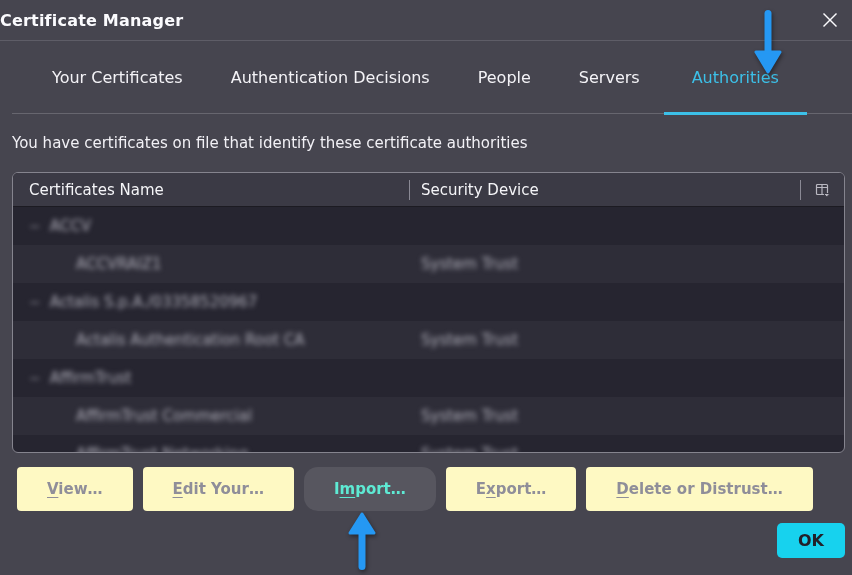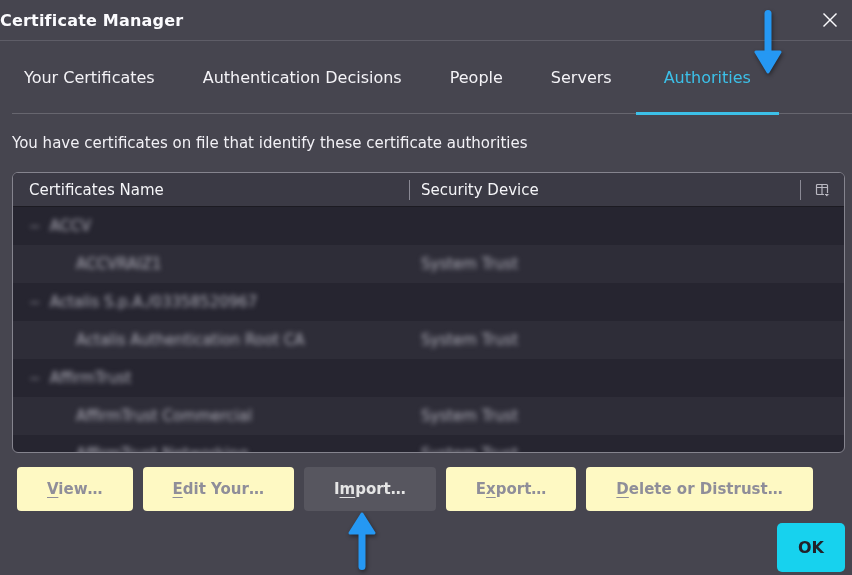--- a/index.html
+++ b/index.html
@@ -20,21 +20,21 @@
     position:relative;
   }
   .title{ font-size:16px; font-weight:700; letter-spacing:.2px; }
   .close-btn{
     position:absolute; right:11px; top:9px; width:22px; height:22px;
     display:flex; align-items:center; justify-content:center; cursor:default;
   }
 
   
   .tabs{
-    display:flex; height:73px; padding-left:0; position:relative;
+    display:flex; height:73px; padding-left:28px; position:relative;
   }
   .tabs::after{
     content:""; position:absolute; left:12px; right:0; bottom:0;
     height:1px; background:#67666f;
   }
   .tab{
     display:flex; align-items:center; padding:0 24px;
     font-size:16px; color:#f4f3f7; position:relative; white-space:nowrap;
   }
   .tab.active{ color:#3cc0e8; padding:0 28px; }
@@ -78,25 +78,25 @@
   .cell-device{ position:absolute; left:408px; }
 
   
   .buttons{ position:absolute; left:17px; top:467px; display:flex; gap:10px; }
   .btn{
     height:44px; border:none; border-radius:4px;
     background:#fef9c3; color:#8f8e99;
     font-size:15px; font-weight:600; padding:0 30px;
     font-family:inherit; white-space:nowrap;
   }
-  .btn.enabled{ background:#57565f; color:#e5e5e5; }
+  .btn.enabled{ background:#57565f; color:#5eead4;border-radius:14px; }
   .ak{ text-decoration:underline; text-underline-offset:3px; }
 
   .ok-btn{
-    position:absolute; left:777px; top:523px; width:68px; height:49px;
+    position:absolute; left:777px; top:523px; width:68px; height:35px;
     border:none; border-radius:5px; background:#17d2ee; color:#222129;
     font-size:16px; font-weight:700; font-family:inherit;
   }
 
   
   .arrow{ position:absolute; z-index:10; filter:drop-shadow(1px 2px 2px rgba(0,0,0,.45)); }
   .arrow-down{ left:751px; top:8px; }
   .arrow-up{ left:345px; top:512px; }
 </style>
 </head>

